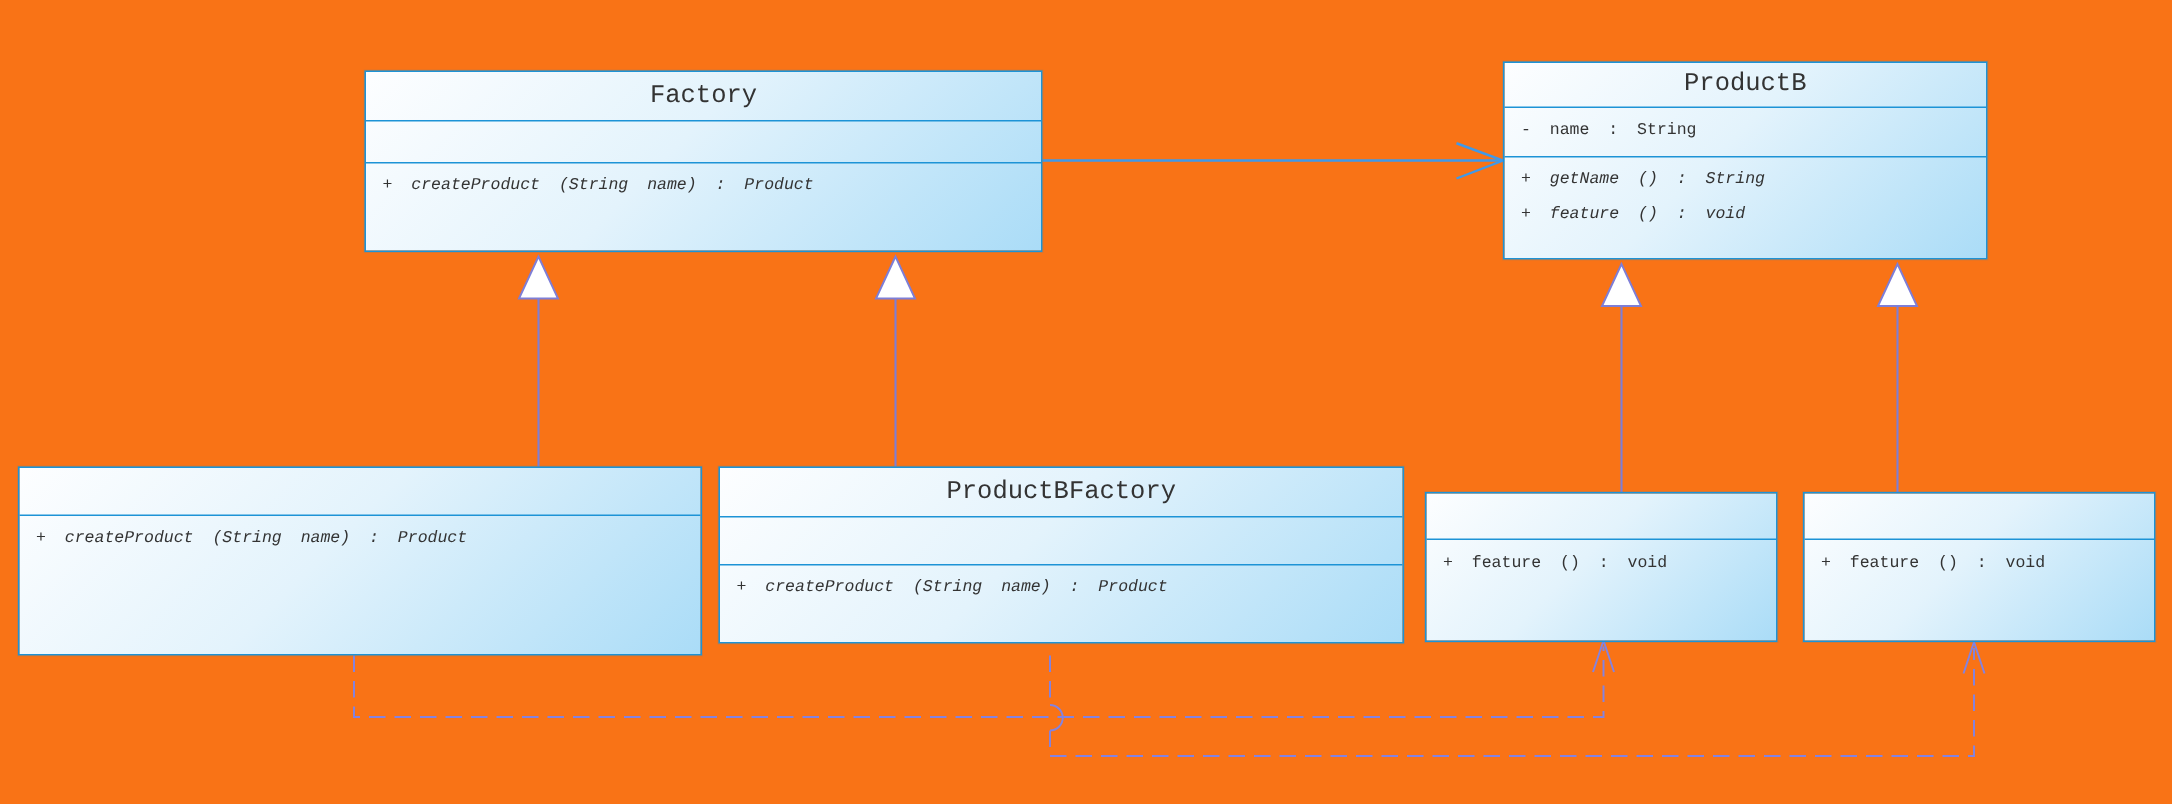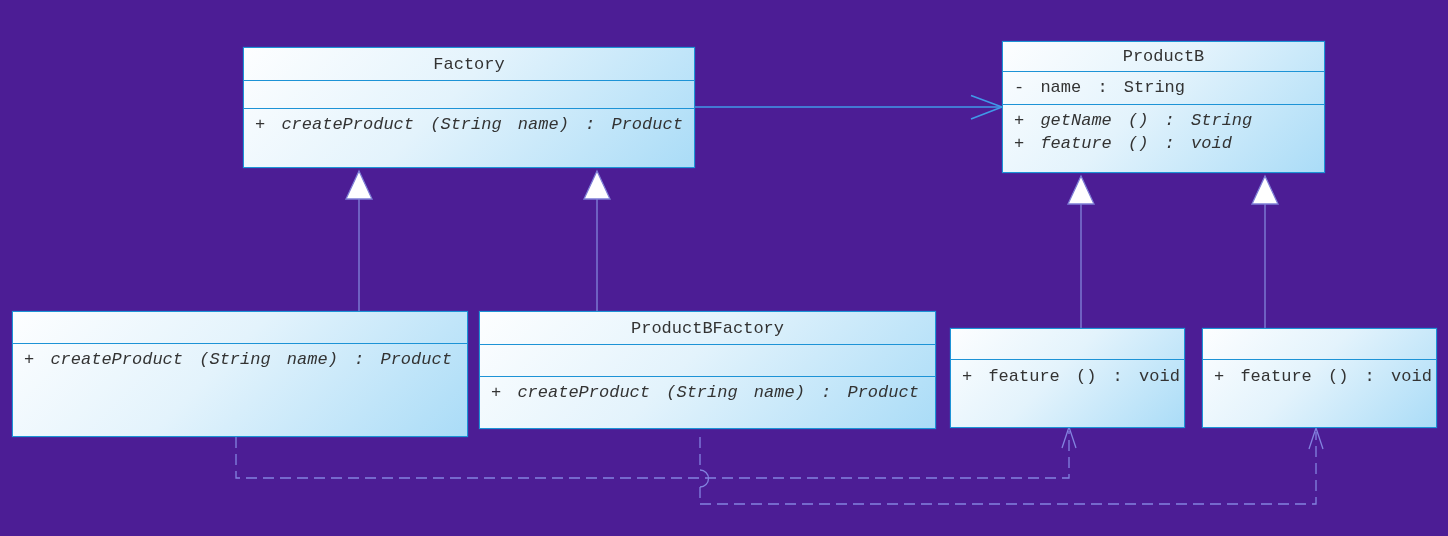--- a/index.html
+++ b/index.html
@@ -1,19 +1,19 @@
 <!DOCTYPE html>
 <html><head>
 <meta charset="utf-8">
 <style>
   html,body{margin:0;padding:0;background:#ffffff;}
   #canvas{
     position:relative;
     width:1448px;height:536px;
-    background:#4c1d95;
+    background:#f97316;
     font-family:"Liberation Mono","DejaVu Sans Mono",monospace;
     color:#333333;
     overflow:hidden;
   }
   #connectors{position:absolute;left:0;top:0;width:1448px;height:536px;}
   .uml-class{
     position:absolute;
     box-sizing:border-box;
     border:1.5px solid #1d93d6;
     background:linear-gradient(135deg,#fdfeff 0%,#e3f3fc 45%,#aadcf7 100%);
@@ -21,21 +21,21 @@
   }
   .uml-title{
     box-sizing:border-box;
     display:flex;align-items:center;justify-content:center;
     font-size:17px;
     border-bottom:1.5px solid #1d93d6;
     white-space:pre;
   }
   .compartment{
     box-sizing:border-box;
-    font-size:17px;
+    font-size:11px;
   }
   .attrs{border-bottom:1.5px solid #1d93d6;}
   .member{
     padding-left:11px;
     line-height:23px;
     white-space:pre;
     word-spacing:6px;
   }
   .attrs .member{line-height:31px;}
   .methods{padding-top:4px;font-style:italic;}

